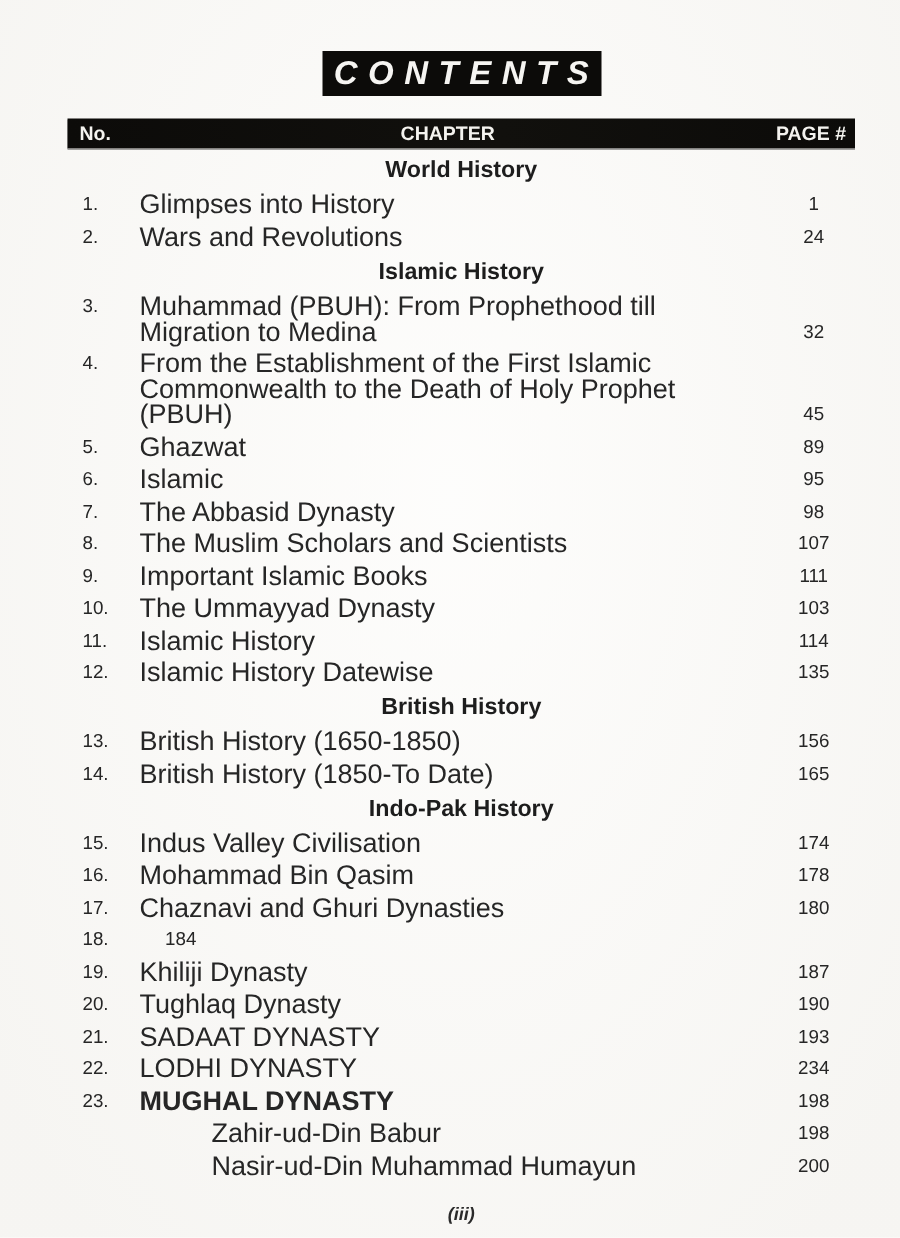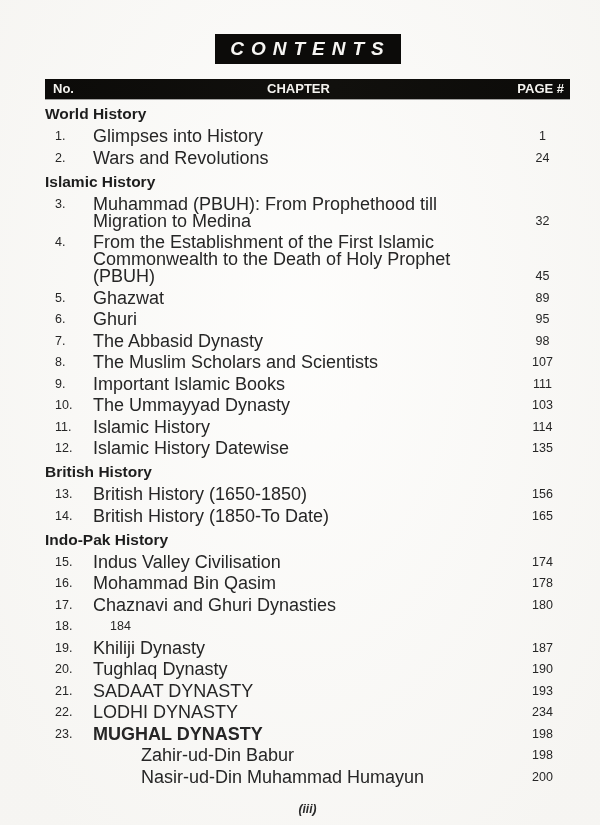--- a/index.html
+++ b/index.html
@@ -18,21 +18,21 @@
       radial-gradient(ellipse at 50% 40%, rgba(255,255,255,0.6) 0%, rgba(0,0,0,0.02) 90%),
       #fbfaf7;
   }
   
   .title-box {
     width: 176px;
     margin: 0 auto;
     background: #0c0b09;
     color: #f6f5f2;
     text-align: center;
-    font-size: 19px;
+    font-size: 22px;
     font-weight: bold;
     font-style: italic;
     letter-spacing: 7px;
     padding: 4px 2px 4px 8px;
     line-height: 22px;
   }
   
   .header-bar {
     margin-top: 15px;
     background: linear-gradient(90deg, #0c0b09 0%, #11100d 55%, #0c0b09 100%);
@@ -43,21 +43,21 @@
     font-weight: bold;
     padding: 2px 6px 3px 8px;
     box-shadow: 0 1px 0 rgba(0,0,0,0.35);
     gap: 48px;
   }
   .header-bar .h-no { width: 42px; }
   .header-bar .h-chapter { flex: 1; text-align: center; }
   .header-bar .h-page { width: 62px; text-align: right; }
   
   .section-heading {
-    text-align: left;
+    text-align: center;
     font-weight: bold;
     font-size: 15.5px;
     margin: 6px 0 5px 0;
     color: #1d1d1d;
   }
   .row {
     display: flex;
     align-items: flex-start;
     margin-bottom: 4.5px;
   }
@@ -131,21 +131,21 @@
     <span class="ttl">From the Establishment of the First Islamic Commonwealth to the Death of Holy Prophet (PBUH)</span>
     <span class="pg">45</span>
   </div>
   <div class="row">
     <span class="num">5.</span>
     <span class="ttl">Ghazwat</span>
     <span class="pg">89</span>
   </div>
   <div class="row">
     <span class="num">6.</span>
-    <span class="ttl">Ghuri</span>
+    <span class="ttl">Islamic</span>
     <span class="pg">95</span>
   </div>
   <div class="row">
     <span class="num">7.</span>
     <span class="ttl">The Abbasid Dynasty</span>
     <span class="pg">98</span>
   </div>
   <div class="row">
     <span class="num">8.</span>
     <span class="ttl">The Muslim Scholars and Scientists</span>

